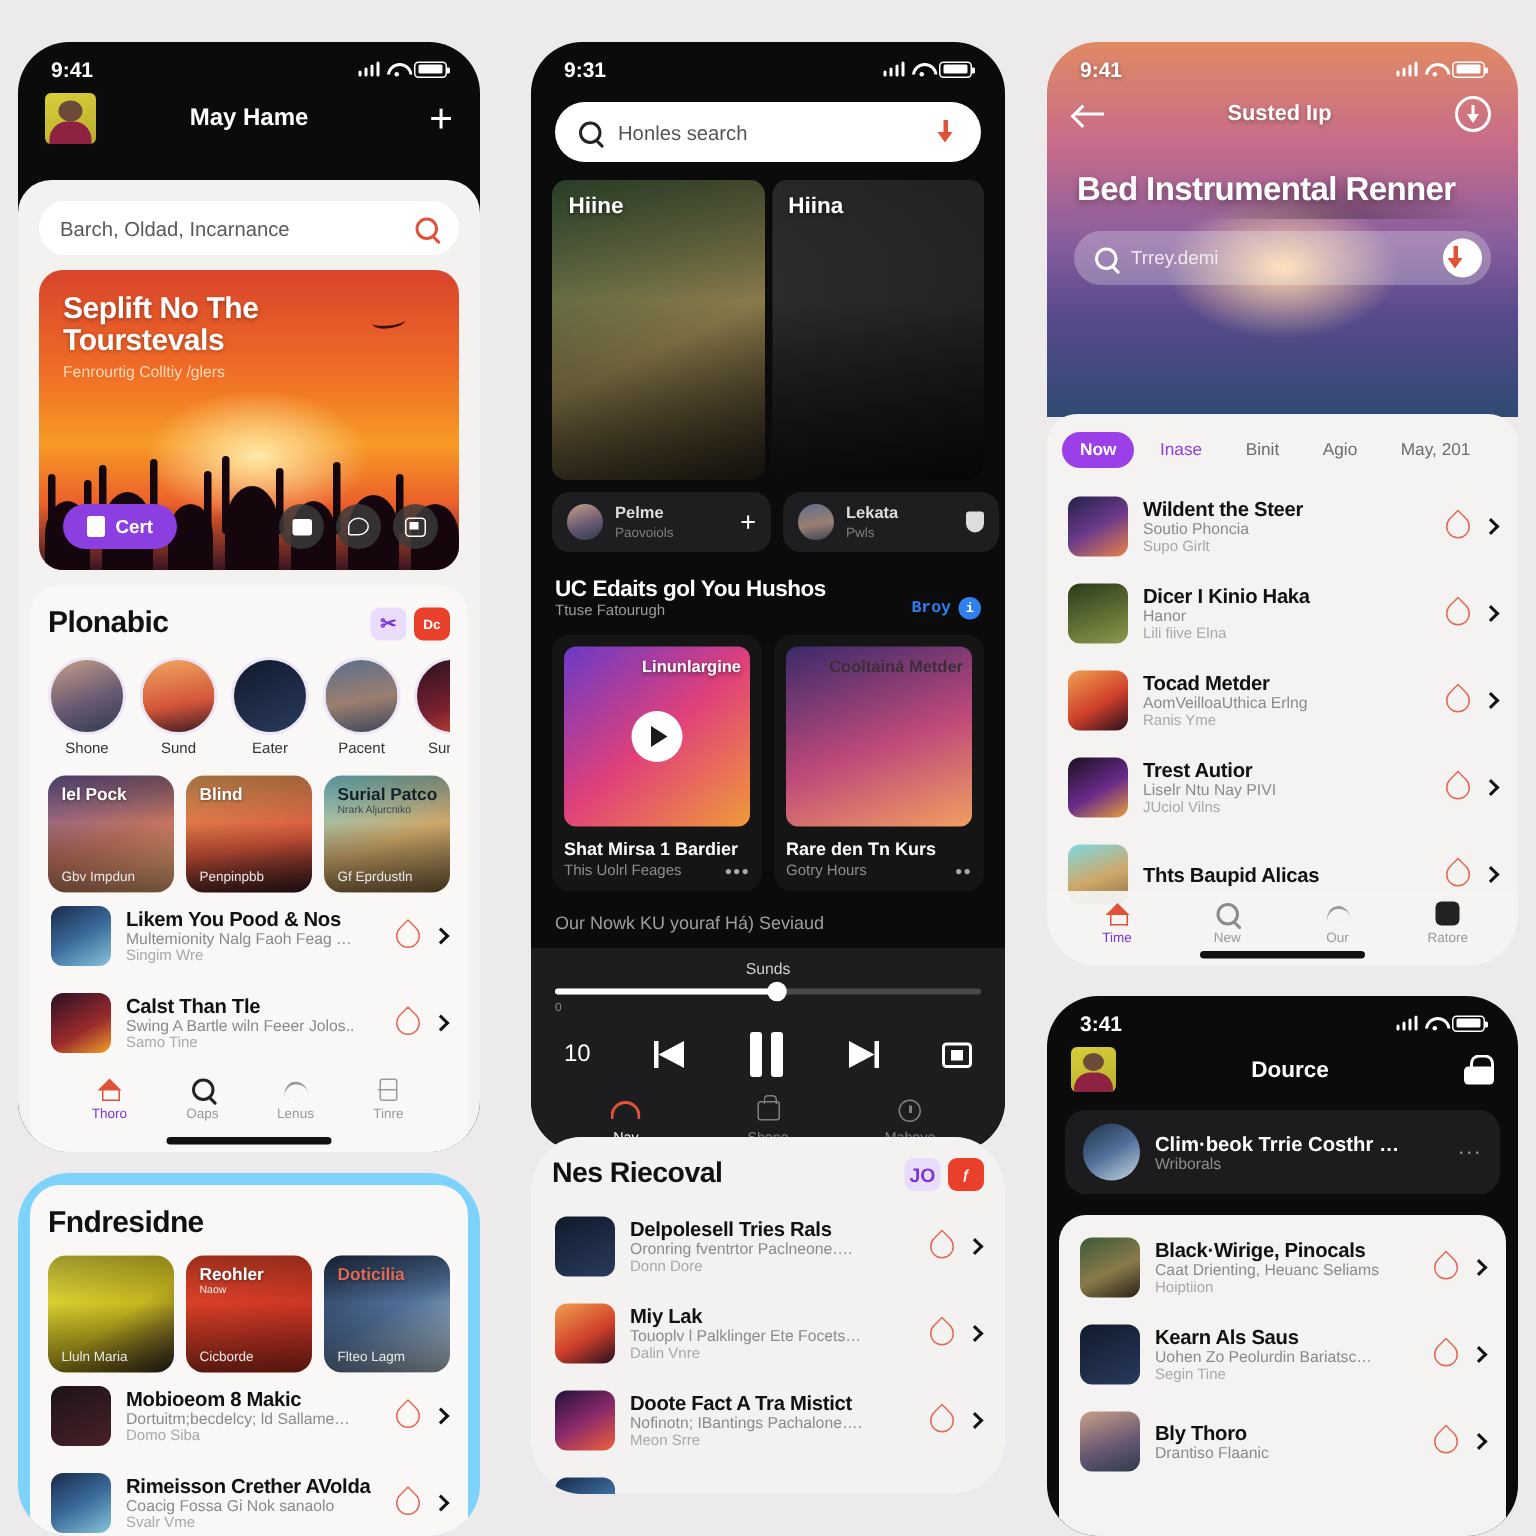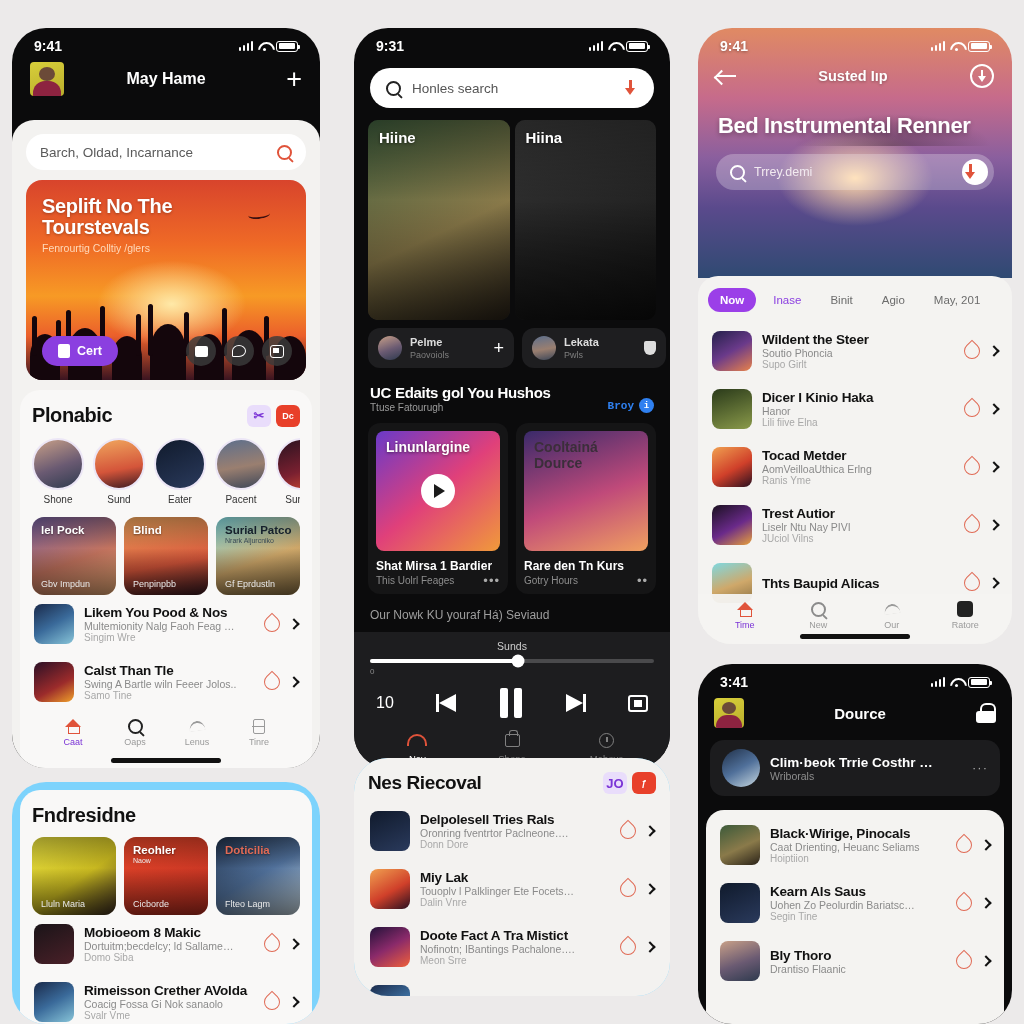--- a/index.html
+++ b/index.html
@@ -159,22 +159,22 @@
   .chip .cs { font-size:9px; color:#7e7e7e; }
   .p2-sec { padding:16px 16px 4px; display:flex; align-items:flex-end; }
   .p2-sec h2 { flex:1; color:#fff; font-size:15px; font-weight:bold; letter-spacing:-.3px; }
   .p2-sec p { color:#9b9b9b; font-size:10px; margin-top:1px; }
   .bluepill { display:flex; align-items:center; gap:5px; color:#2f80f0; font-size:11px; font-weight:bold;font-family:Liberation Mono, monospace;}
   .bluedot { width:15px;height:15px;border-radius:50%;background:#2f80f0;color:#fff;font-size:9px;
              display:flex;align-items:center;justify-content:center;font-weight:bold;}
   .p2-tiles { display:flex; gap:8px; padding:6px 14px 0; }
   .p2-tile { flex:1; background:#151516; border-radius:12px; padding:8px; }
   .p2-tile .art { height:120px; border-radius:8px; position:relative; overflow:hidden; }
-  .p2-tile .art .at { position:absolute; top:8px; left:10px; right:6px; color:#fff; font-size:14px;
-                      font-weight:bold; text-shadow:0 1px 3px rgba(0,0,0,.5); }
+  .p2-tile .art .at { position:absolute; top:8px; left:10px; right:6px; color:#fff; font-size:11px;
+                      font-weight:bold; text-shadow:0 1px 3px rgba(0,0,0,.5);text-align:right; }
   .playc { position:absolute; left:50%; top:50%; transform:translate(-50%,-50%);
            width:34px;height:34px;border-radius:50%;background:#fff;display:flex;
            align-items:center;justify-content:center; }
   .playc::after{content:"";border-left:11px solid #1b1b1b;border-top:7px solid transparent;
     border-bottom:7px solid transparent;margin-left:3px;}
   .p2-tile .n1 { color:#fff; font-size:12px; font-weight:bold; margin-top:8px;
                  white-space:nowrap; overflow:hidden; text-overflow:ellipsis;}
   .p2-tile .n2r { display:flex; align-items:center; margin-top:2px; }
   .p2-tile .n2 { flex:1; color:#8e8e8e; font-size:10px; white-space:nowrap; overflow:hidden;
                  text-overflow:ellipsis;}
@@ -444,21 +444,21 @@
         </div>
         <div class="fire"></div>
         <div class="chev"></div>
       </div>
 
       <div class="tabbar">
         <div class="tab active">
           <div class="ti">
                 <span class="house"></span>
               </div>
-          <div>Caat</div>
+          <div>Thoro</div>
         </div>
         <div class="tab inact">
           <div class="ti">
                 <span class="mag dark"></span>
               </div>
           <div>Oaps</div>
         </div>
         <div class="tab inact">
           <div class="ti">
                 <span class="wave"></span>
@@ -594,21 +594,21 @@
         <div class="playc"></div>
       </div>
       <div class="n1">Shat Mirsa 1 Bardier</div>
       <div class="n2r">
         <div class="n2">This Uolrl Feages</div>
         <div class="dots">•••</div>
       </div>
     </div>
     <div class="p2-tile">
       <div class="art art-t">
-        <div class="at" style="color:#3b2e3a;text-shadow:none">Cooltainá Dource</div>
+        <div class="at" style="color:#3b2e3a;text-shadow:none">Cooltainá Metder</div>
       </div>
       <div class="n1">Rare den Tn Kurs</div>
       <div class="n2r">
         <div class="n2">Gotry Hours</div>
         <div class="dots">••</div>
       </div>
     </div>
   </div>
 
   <div class="p2-caption">Our Nowk KU youraf Há) Seviaud</div>

